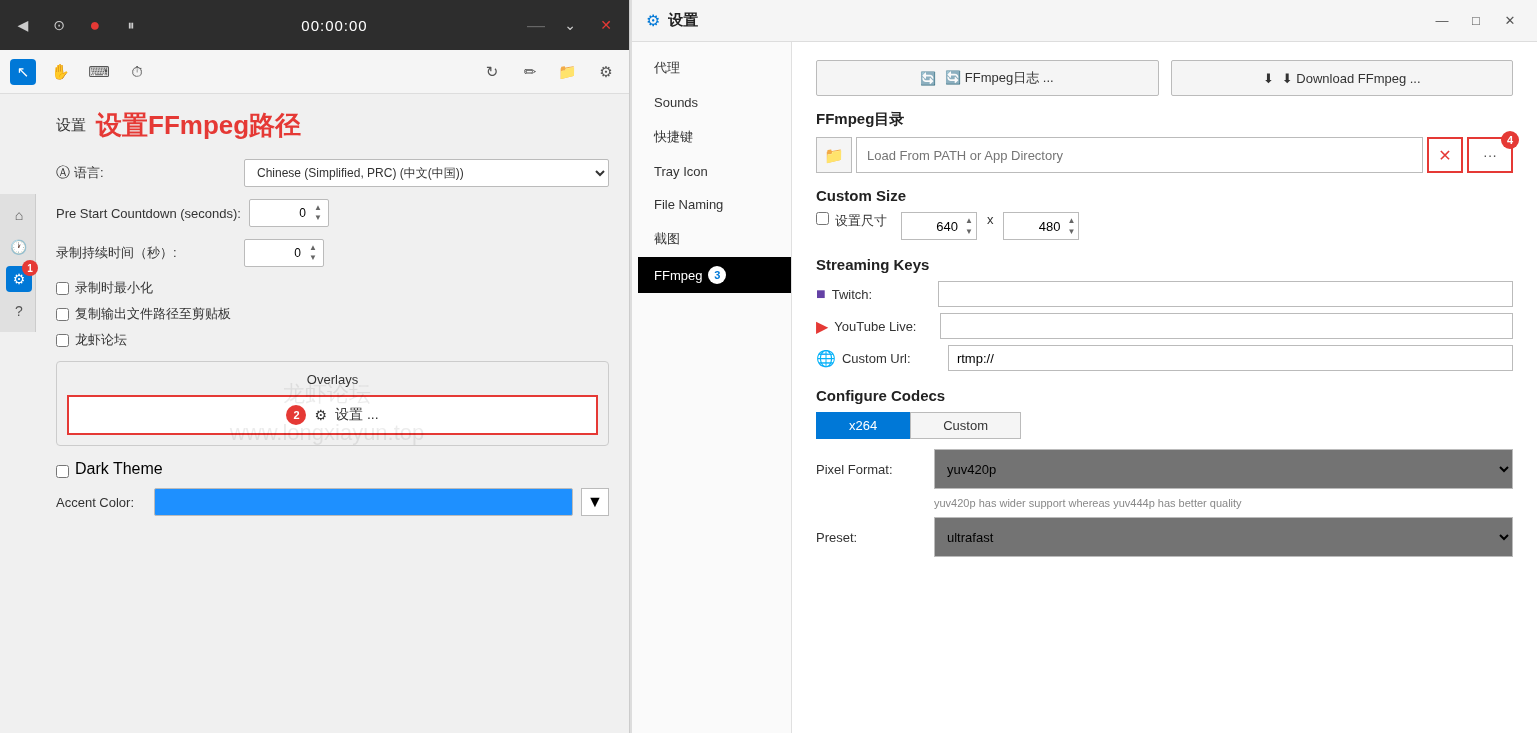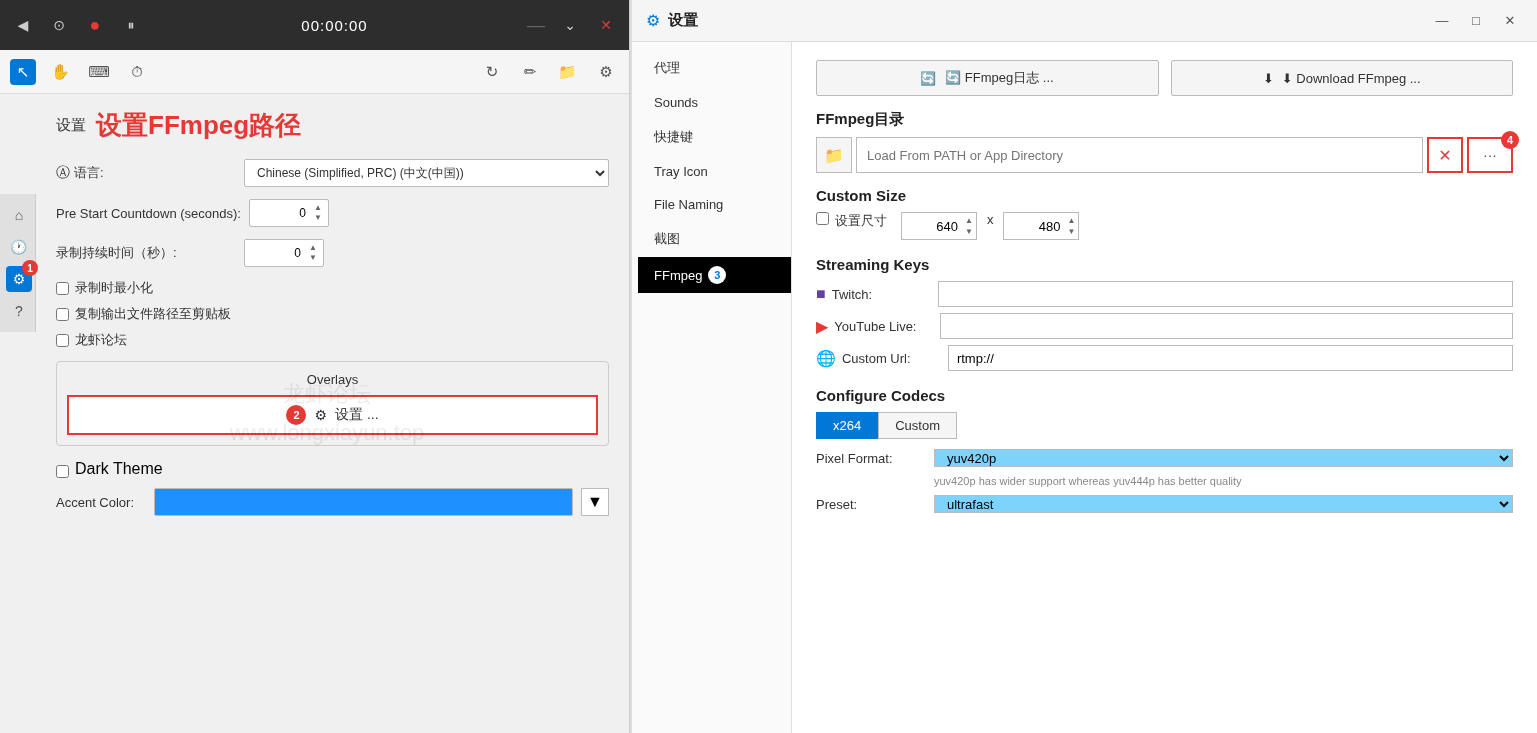--- a/index.html
+++ b/index.html
@@ -303,35 +303,35 @@
       flex: 1; height: 26px; border: 1px solid #bbb;
       padding: 0 8px; font-size: 13px; outline: none;
       background: #fff;
     }
 
     .codec-section { margin-bottom: 16px; }
     .codec-tabs {
       display: flex; gap: 0; margin-bottom: 10px;
     }
     .codec-tab {
-      padding: 5px 16px; font-size: 13px; cursor: pointer;
+      padding: 5px 32px; font-size: 13px; cursor: pointer;
       border: 1px solid #bbb;
     }
     .codec-tab.active {
       background: #0078d7; color: #fff; border-color: #0078d7;
     }
     .codec-tab:not(.active) { background: #f5f5f5; color: #333; }
 
     .codec-row {
       display: flex; align-items: center; gap: 8px; margin-bottom: 8px;
     }
     .codec-label { font-size: 13px; color: #333; min-width: 110px; }
     .codec-select {
-      flex: 1; height: 18px; border: 1px solid #bbb;
-      padding: 0 8px; font-size: 13px; background: #7dd3fc;
+      flex: 1; height: 40px; border: 1px solid #bbb;
+      padding: 0 8px; font-size: 13px; background: #737373;
       cursor: pointer; outline: none;
     }
     .codec-hint {
       font-size: 11px; color: #888; margin-bottom: 8px; margin-left: 118px;
     }
 
     .preset-row {
       display: flex; align-items: center; gap: 8px;
     }
   </style>

